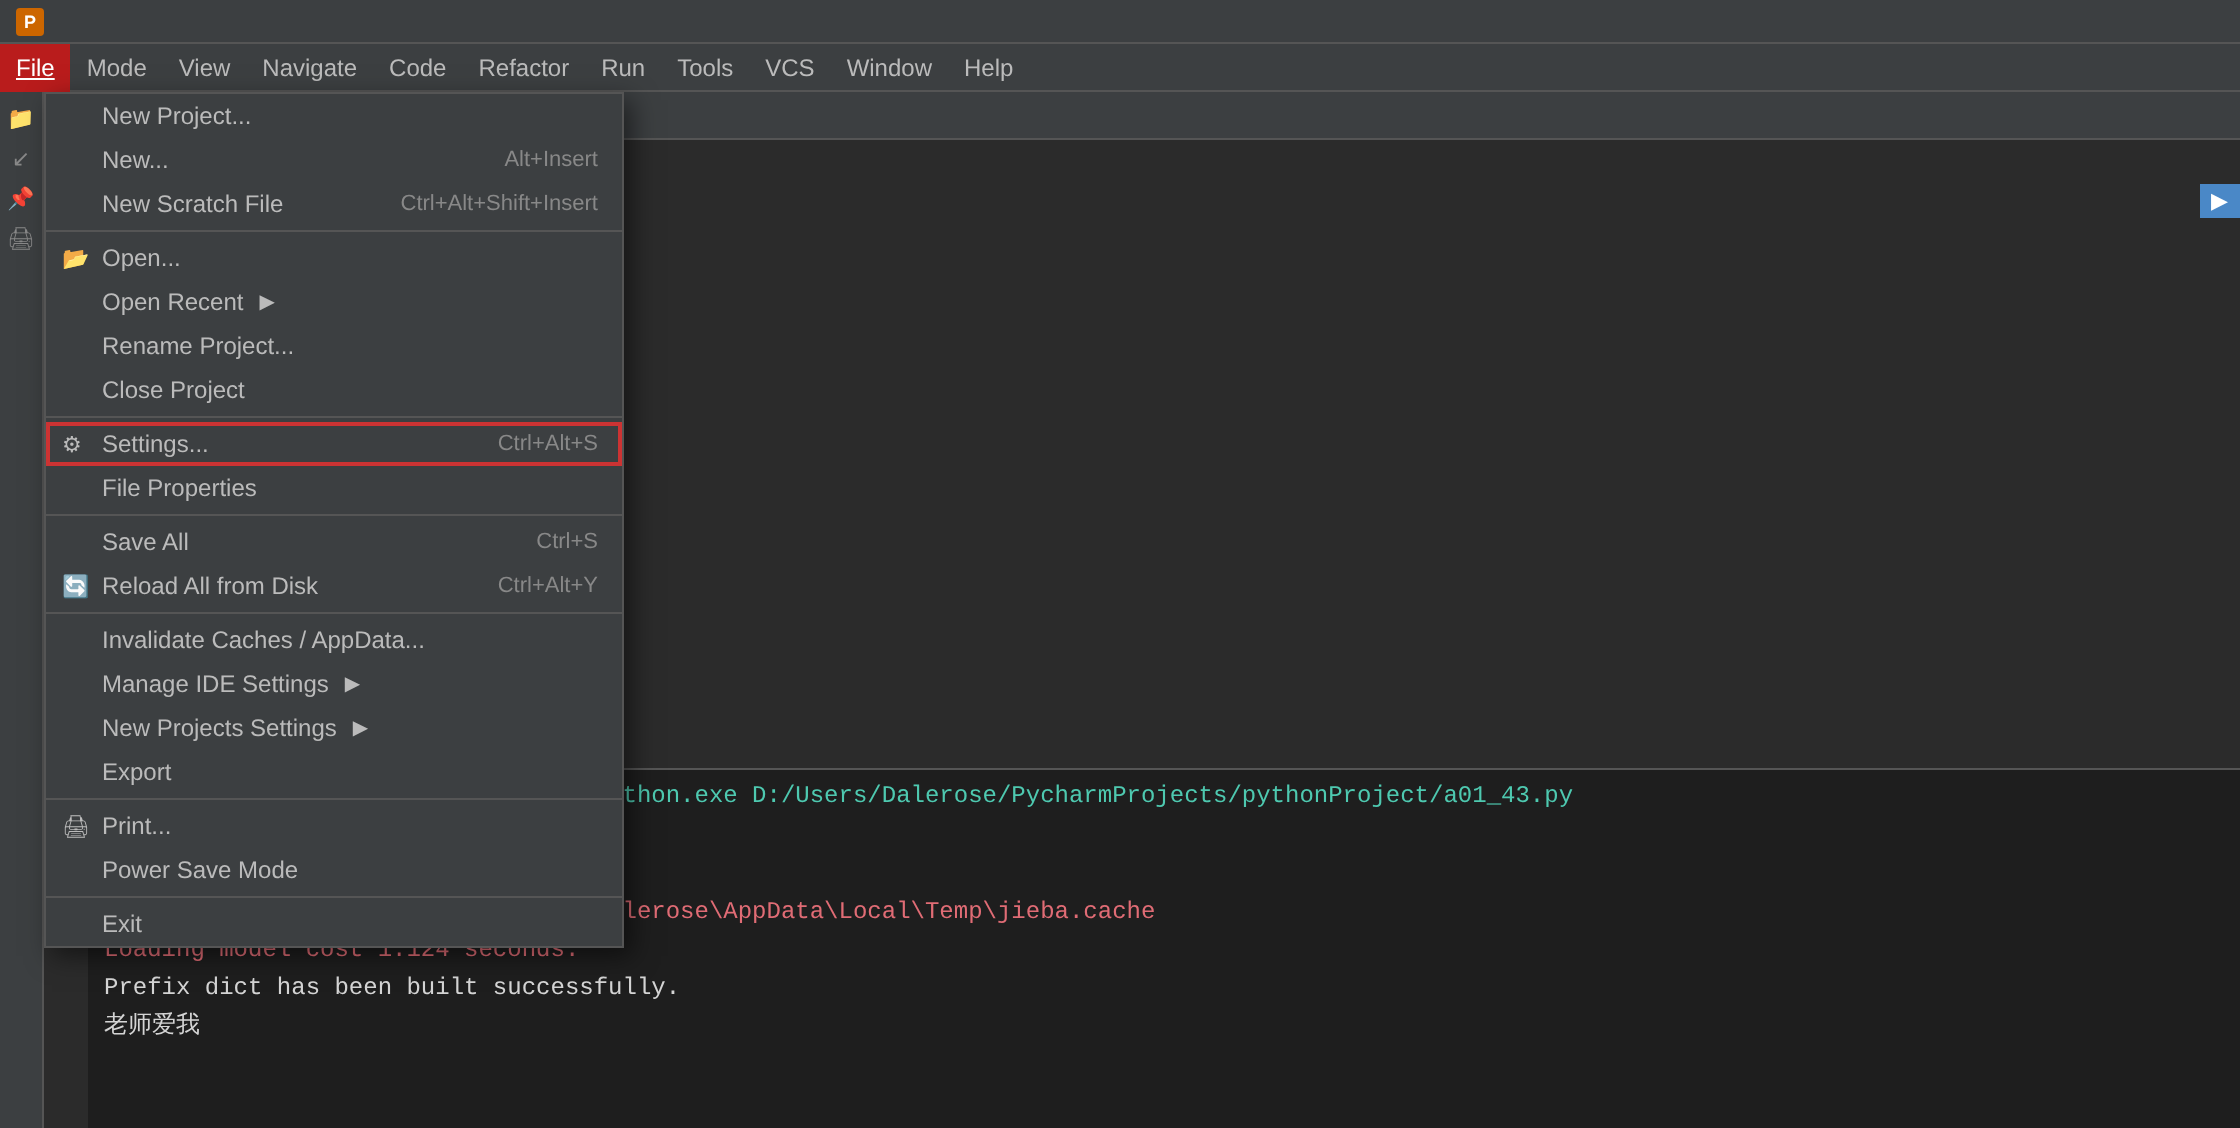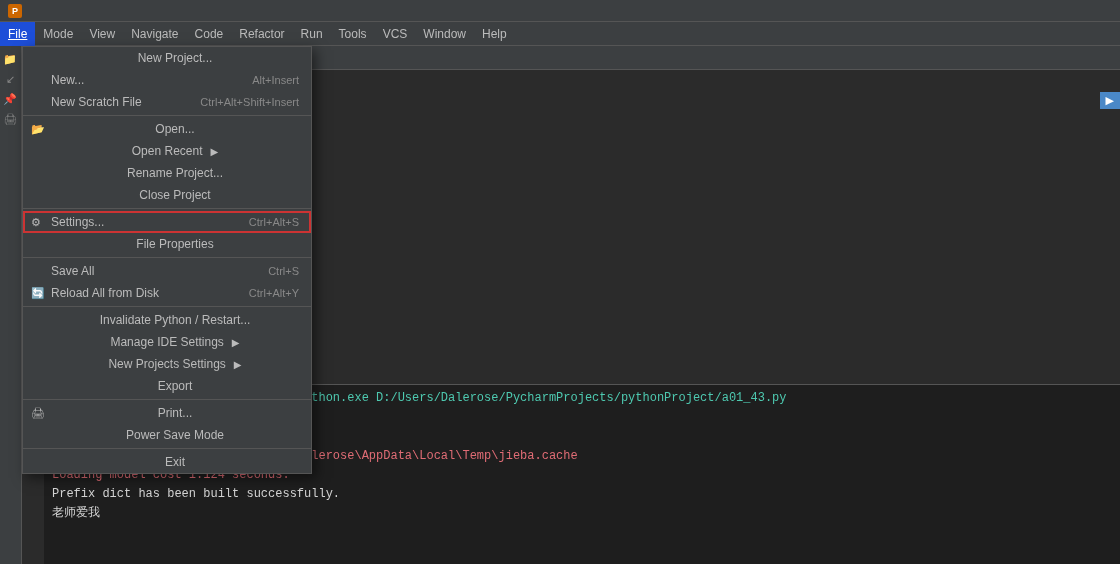--- a/index.html
+++ b/index.html
@@ -54,21 +54,21 @@
       display: flex;
       align-items: center;
       cursor: pointer;
       color: #bbb;
       font-size: 12px;
     }
     .menu-item:hover, .menu-item.active {
       background: #4c5052;
     }
     .menu-item.active {
-      background: #1d4ed8;
+      background: #b91c1c;
       color: white;
       text-decoration: underline;
     }
 
     
     .main-area {
       display: flex;
       height: calc(564px - 22px - 24px);
       position: relative;
     }
@@ -118,21 +118,21 @@
     }
     .dropdown-item {
       display: flex;
       align-items: center;
       padding: 3px 12px 3px 28px;
       height: 22px;
       cursor: pointer;
       color: #bbb;
       font-size: 12px;
       position: relative;
-      justify-content: center;
+      justify-content: flex-start;
     }
     .dropdown-item.settings-highlighted {
       background: transparent;
       outline: 2px solid #cc3333;
       outline-offset: -2px;
       color: #bbb;
     }
     .dropdown-item .shortcut {
       color: #888;
       font-size: 11px;
@@ -418,21 +418,21 @@
 
       <div class="dropdown-item">
         <span class="item-icon">🔄</span>
         <span>Reload All from Disk</span>
         <span class="shortcut">Ctrl+Alt+Y</span>
       </div>
 
       <div class="dropdown-separator"></div>
 
       <div class="dropdown-item">
-        <span>Invalidate Python / Restart...</span>
+        <span>Invalidate Caches / AppData...</span>
       </div>
 
       <div class="dropdown-item">
         <span>Manage IDE Settings</span>
         <span class="arrow">▶</span>
       </div>
 
       <div class="dropdown-item">
         <span>New Projects Settings</span>
         <span class="arrow">▶</span>

